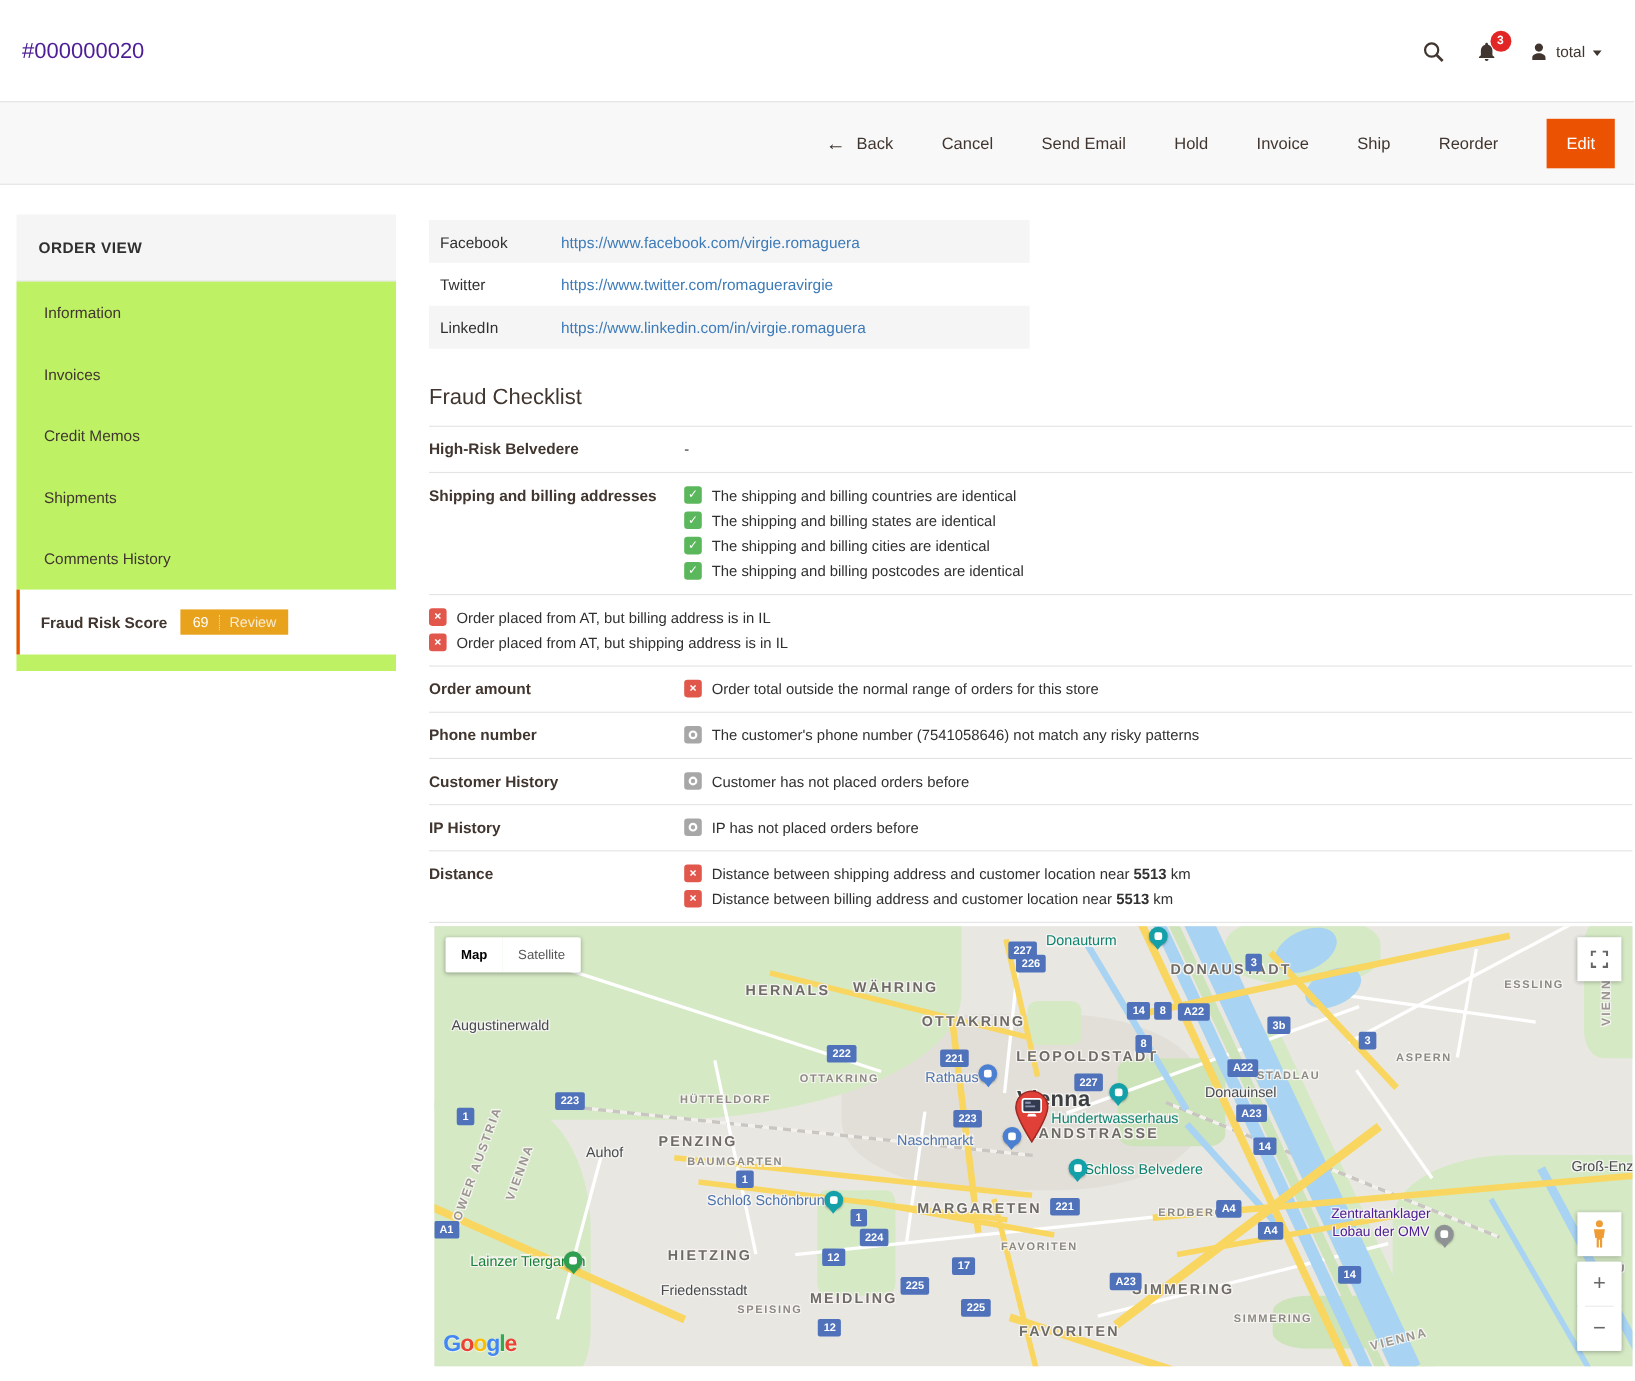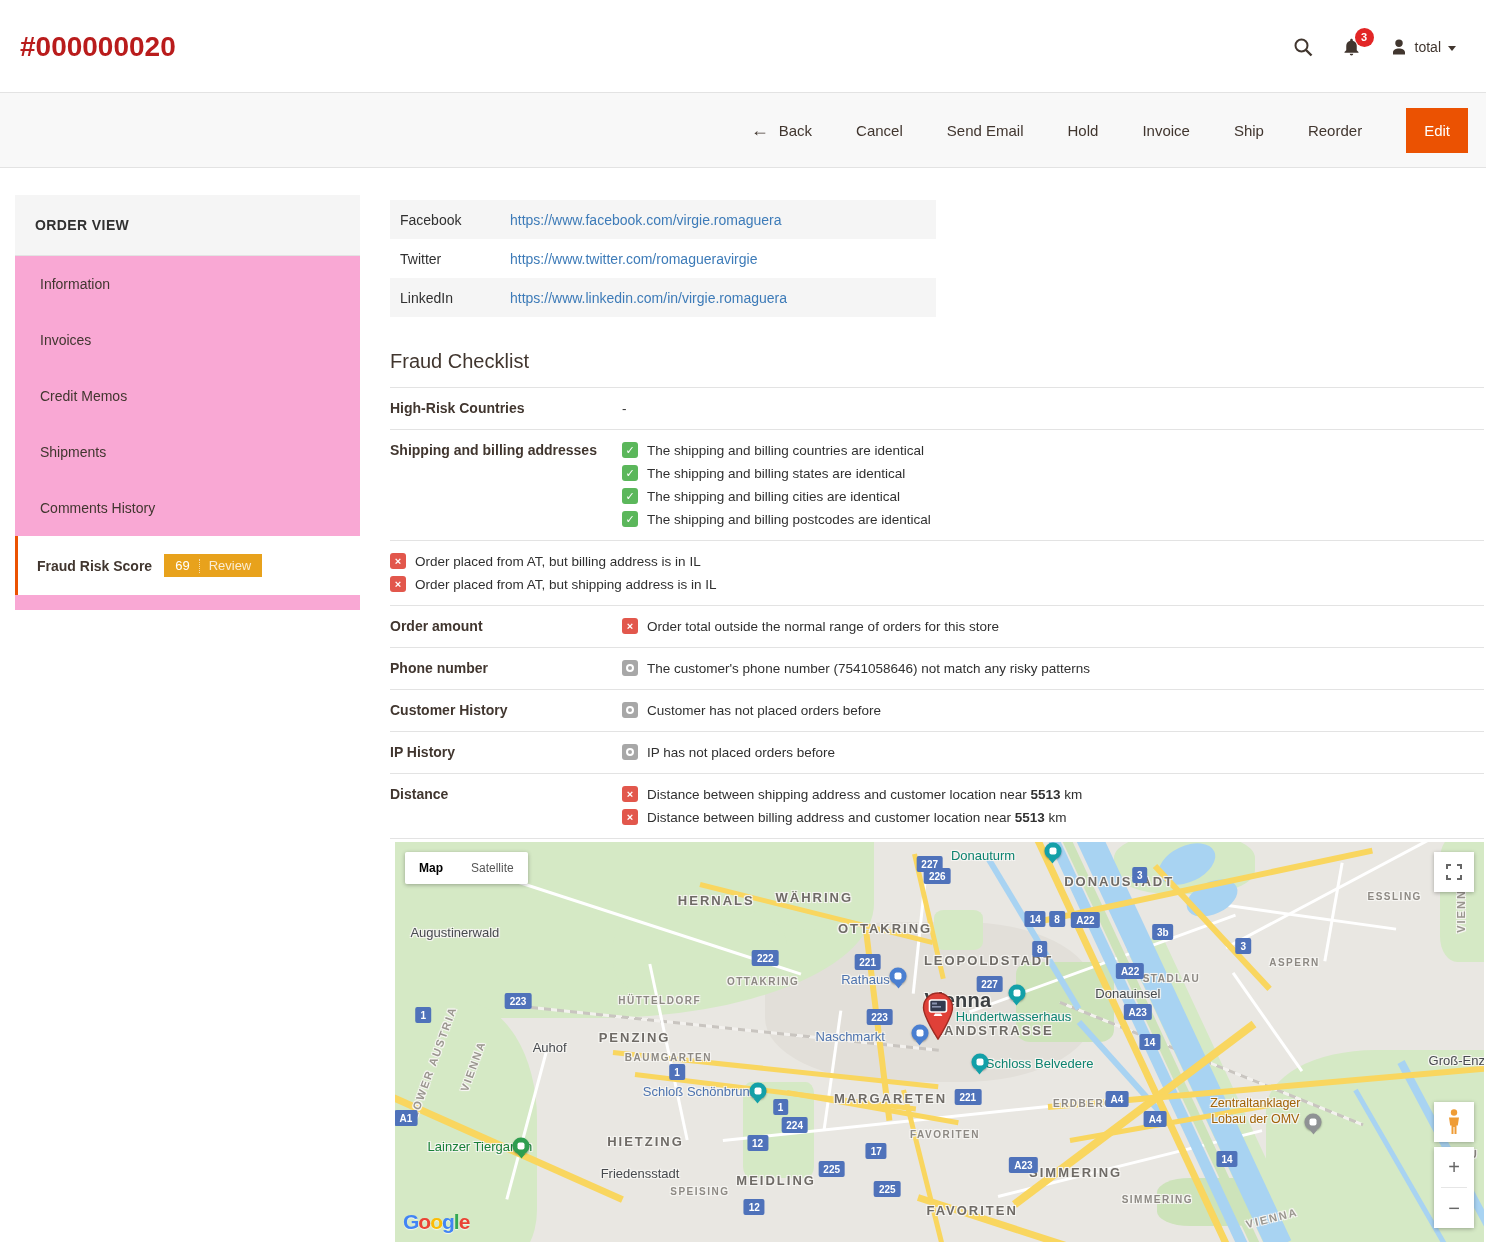--- a/index.html
+++ b/index.html
@@ -5,38 +5,38 @@
 <style>
   * { box-sizing: border-box; margin: 0; padding: 0; }
   body {
     width: 1486px; height: 1255px; overflow: hidden;
     background: #fff;
     font-family: "Liberation Sans", "DejaVu Sans", sans-serif;
     color: #41362f;
   }
   
   .page-header { display:flex; justify-content:space-between; align-items:center; padding: 22px 30px 20px 20px; height: 92px; }
-  .page-title { font-size: 28px; font-weight: 700; color:#b91c1c; }
+  .page-title { font-size: 20px; font-weight: 400; color:#4c1d95; }
   .header-actions { display:flex; align-items:center; gap:28px; }
   .hicon { position:relative; background:none; border:none; cursor:pointer; display:flex; align-items:center; }
   .notif-badge { position:absolute; top:-9px; right:-12px; background:#e22626; color:#fff; width:19px; height:19px; border-radius:50%; font-size:11px; line-height:19px; text-align:center; font-weight:bold; }
   .admin-menu { display:flex; align-items:center; gap:7px; background:none; border:none; cursor:pointer; font-size:14px; color:#41362f; }
   .caret { width:0; height:0; border-left:4px solid transparent; border-right:4px solid transparent; border-top:5px solid #41362f; margin-top:2px; }
   
   .action-bar { background:#f8f8f8; border-top:1px solid #e3e3e3; border-bottom:1px solid #e3e3e3; height:76px; display:flex; justify-content:flex-end; align-items:center; padding-right:18px; gap:44px; }
   .tb-btn, .back-btn { background:none; border:none; font-size:15px; color:#41362f; cursor:pointer; font-family:inherit; }
   .back-btn { display:flex; align-items:center; gap:10px; }
   .back-arrow { font-size:18px; line-height:1; }
   .primary-btn { background:#eb5202; color:#fff; border:none; font-size:15px; padding:14px 18px; cursor:pointer; font-family:inherit; }
   
   .content { display:flex; align-items:flex-start; padding:27px 2px 0 15px; }
   
   .sidebar { width:345px; flex:none; }
   .sb-title { background:#f5f5f5; border-bottom:1px solid #e3e3e3; padding:22px 20px; font-size:14px; font-weight:700; color:#303030; letter-spacing:0.4px; }
-  .sb-menu { list-style:none; background:#f9a8d4; padding-bottom:15px; }
+  .sb-menu { list-style:none; background:#bef264; padding-bottom:15px; }
   .sb-item { padding:20px 22px; font-size:14px; color:#41362f; border-left:3px solid transparent; cursor:pointer; }
   .sb-item.active { background:#fff; border-left:3px solid #eb5202; font-weight:700; display:flex; align-items:center; gap:12px; padding:18px 14px 18px 19px; }
   .risk-badge { display:inline-flex; align-items:center; background:#e8a21c; color:#fff; font-size:13px; font-weight:400; padding:4px 11px; gap:9px; }
   .risk-badge .sep { border-left:1px dotted rgba(255,255,255,0.65); height:14px; }
   .risk-badge .status { color:rgba(255,255,255,0.8); }
   
   .main { flex:1; min-width:0; margin-left:30px; }
   .social-table { width:546px; margin-top:5px; margin-bottom:27px; }
   .social-row { display:flex; align-items:center; padding:10px 10px; font-size:14px; min-height:39px; }
   .social-row:nth-child(odd) { background:#f5f5f5; }
@@ -66,21 +66,21 @@
   .map-labels { position:absolute; inset:0; z-index:5; pointer-events:none; }
   .dl, .pl, .rbadge { position:absolute; transform:translate(-50%,-50%); white-space:nowrap;
     text-shadow:1px 1px 0 #f6f5f2,-1px -1px 0 #f6f5f2,1px -1px 0 #f6f5f2,-1px 1px 0 #f6f5f2,0 0 3px #f6f5f2; }
   .dl.lg { font-size:13px; letter-spacing:2px; font-weight:700; color:#6f6b66; }
   .dl.sm { font-size:10px; letter-spacing:1.5px; font-weight:700; color:#8d8983; }
   .pl { font-size:13px; color:#474a4e; }
   .pl.city { font-size:20px; font-weight:600; color:#3c4043; letter-spacing:0.3px; }
   .pl.b { color:#4d73ae; }
   .pl.t { color:#0d8370; }
   .pl.g { color:#188038; }
-  .pl.tm { color:#a16207; white-space:pre-line; text-align:center; font-size:12.5px; line-height:1.25; }
+  .pl.tm { color:#4c1d95; white-space:pre-line; text-align:center; font-size:12.5px; line-height:1.25; }
   .pl.rd { color:#9a968f; letter-spacing:2px; font-size:11px; font-weight:700; }
   .rbadge { background:#4f72ba; color:#fff; font-size:10px; font-weight:700; padding:1.5px 5px; border-radius:2px; line-height:1.3; text-shadow:none; }
   .poi { position:absolute; transform:translate(-50%,-50%); width:17px; height:17px; border-radius:50%; z-index:6; box-shadow:0 1px 2px rgba(0,0,0,0.35); display:flex; align-items:center; justify-content:center; }
   .poi::after { content:""; position:absolute; bottom:-4px; left:50%; transform:translateX(-50%); border-left:4px solid transparent; border-right:4px solid transparent; }
   .poi .dot { width:7px; height:7px; background:#fff; border-radius:2px; }
   .poi.t { background:#13a0a8; } .poi.t::after { border-top:5px solid #13a0a8; }
   .poi.b { background:#4a7fd1; } .poi.b::after { border-top:5px solid #4a7fd1; }
   .poi.g { background:#2e9e4f; } .poi.g::after { border-top:5px solid #2e9e4f; }
   .poi.gray { background:#8f9294; } .poi.gray::after { border-top:5px solid #8f9294; }
   .cust-marker { position:absolute; left:49.9%; top:50.5%; transform:translate(-50%,-100%); z-index:8; }
@@ -175,21 +175,21 @@
         <div class="social-row">
           <span class="social-label">LinkedIn</span>
           <a class="social-link" href="#">https://www.linkedin.com/in/virgie.romaguera</a>
         </div>
       </div>
 
     <h2 class="section-title">Fraud Checklist</h2>
 
     <div>
         <div class="fc-row">
-          <div class="fc-label">High-Risk Countries</div>
+          <div class="fc-label">High-Risk Belvedere</div>
           <div class="fc-items">
             <div class="fc-item">
               <span class="fc-text">-</span>
             </div>
           </div>
         </div>
         <div class="fc-row">
           <div class="fc-label">Shipping and billing addresses</div>
           <div class="fc-items">
             <div class="fc-item">

